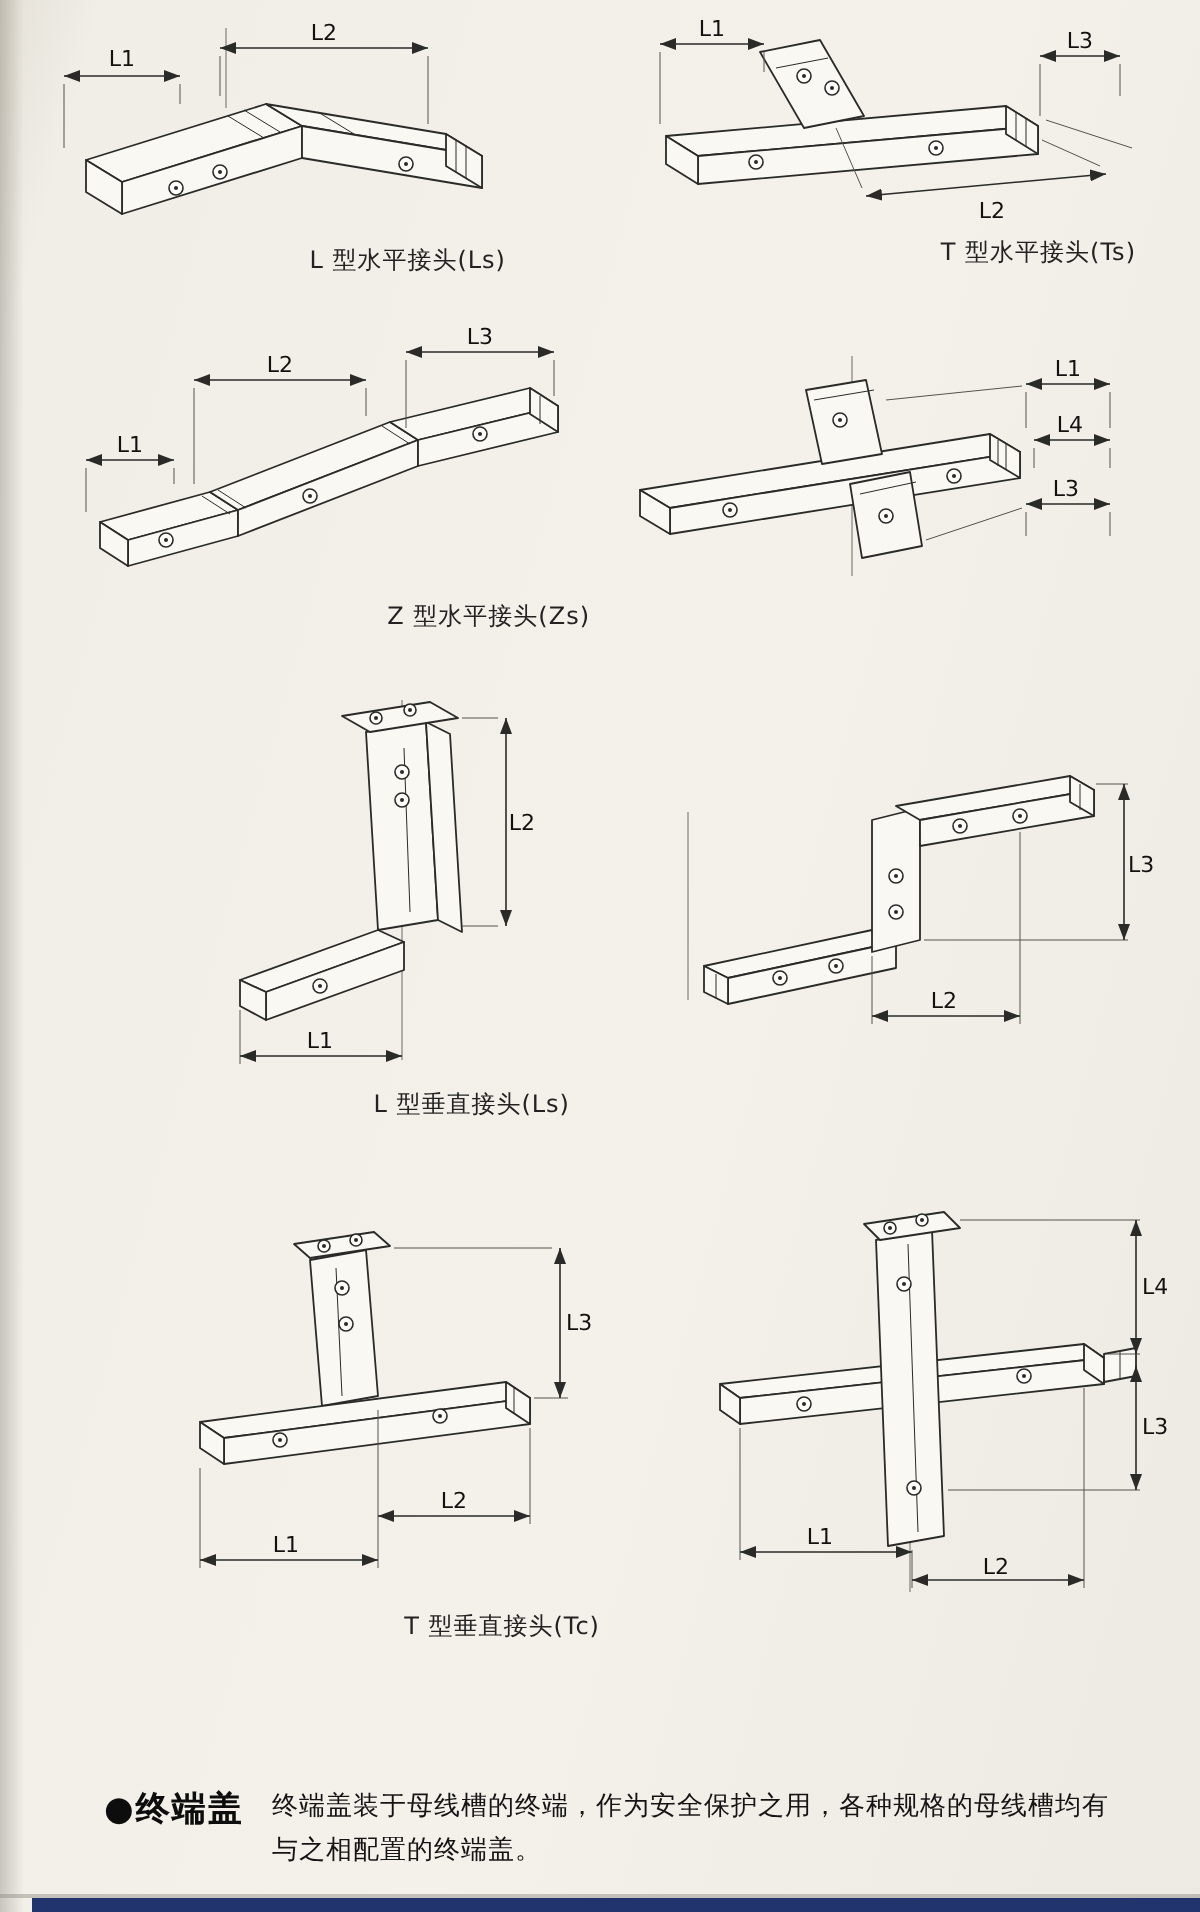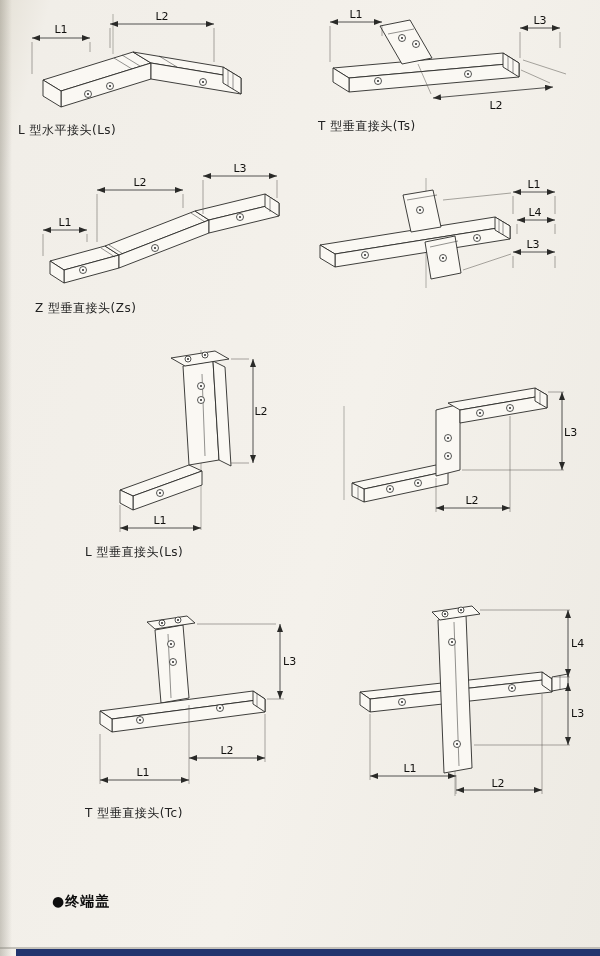--- a/index.html
+++ b/index.html
@@ -2,31 +2,31 @@
 <html><head>
 <meta charset="utf-8">
 <style>
   html,body{margin:0;padding:0}
   .page{position:relative;width:600px;height:956px;overflow:hidden;
         background:linear-gradient(105deg,#e5e1d7 0,#f1eee8 6%,#f4f1eb 55%,#edeae3 100%);
         font-family:"DejaVu Sans","Liberation Sans",sans-serif;color:#1a1a1a}
   .edge-left{position:absolute;left:0;top:0;bottom:0;width:12px;
         background:linear-gradient(90deg,rgba(90,85,70,.28),rgba(90,85,70,0))}
   .fig{position:absolute;margin:0}
-  .cap{margin-top:2px;text-align:left;font-size:12px;color:#222;letter-spacing:.5px;white-space:nowrap}
+  .cap{margin-top:2px;text-align:right;font-size:12px;color:#222;letter-spacing:.5px;white-space:nowrap}
   svg{display:block}
   .bar{fill:#faf8f3;stroke:#2a2a28;stroke-width:.9;stroke-linejoin:round}
   .inner{fill:none;stroke:#2a2a28;stroke-width:.5}
   .dim{stroke:#2a2a28;stroke-width:.8;fill:none}
   .ext{stroke:#55524c;stroke-width:.5;fill:none}
   .axis{stroke:#6b6862;stroke-width:.5;fill:none}
   .bolt{fill:#fdfcf9;stroke:#2a2a28;stroke-width:.8}
   .dot{fill:#2a2a28}
   .lbl{font-size:11px;fill:#12110f}
-  .footer-term{position:absolute;left:52px;top:893px;font-size:14px;font-weight:bold;color:#0d0d0d;letter-spacing:1px}
+  .footer-term{position:absolute;left:52px;top:893px;font-size:17px;font-weight:bold;color:#0d0d0d;letter-spacing:1px}
   .footer-body{position:absolute;left:136px;top:893px;width:424px;font-size:13px;line-height:1.7;letter-spacing:.5px;color:#141414}
   .strip2{position:absolute;left:0;right:0;bottom:7px;height:2px;background:#8a877f;opacity:.45}
   .strip{position:absolute;left:16px;right:0;bottom:0;height:7px;background:#22346e}
 </style>
 </head>
 <body>
 
 <div class="page">
   <div class="edge-left"></div>
 
@@ -105,21 +105,21 @@
         <line class="ext" x1="242" y1="24" x2="242" y2="40"></line>
         <line class="dim" x1="202" y1="20" x2="242" y2="20" marker-start="url(#a2)" marker-end="url(#a2)"></line>
         <text class="lbl" x="222" y="16" text-anchor="middle">L3</text>
         <line class="ext" x1="100" y1="56" x2="113" y2="86"></line>
         <line class="ext" x1="203" y1="62" x2="232" y2="75"></line>
         <line class="ext" x1="205" y1="52" x2="248" y2="66"></line>
         <line class="dim" x1="115" y1="90" x2="235" y2="79" marker-start="url(#a2)" marker-end="url(#a2)"></line>
         <text class="lbl" x="178" y="101" text-anchor="middle">L2</text>
       </g>
     </svg>
-    <figcaption class="cap">T 型垂直接头(Ts)</figcaption>
+    <figcaption class="cap">T 型水平接头(Ts)</figcaption>
   </figure>
 
   <figure class="fig" style="left:35px;top:158px">
     <svg width="260" height="140" viewBox="0 0 260 140">
       <defs>
           <marker id="a3" markerWidth="8" markerHeight="6" refX="8" refY="3" orient="auto-start-reverse" markerUnits="userSpaceOnUse">
             <path d="M0,0 L8,3 L0,6 Z" fill="#2a2a28"></path>
           </marker>
         </defs>
       <g>
@@ -150,21 +150,21 @@
         <line class="ext" x1="62" y1="36" x2="62" y2="84"></line>
         <line class="ext" x1="148" y1="36" x2="148" y2="50"></line>
         <line class="dim" x1="62" y1="32" x2="148" y2="32" marker-start="url(#a3)" marker-end="url(#a3)"></line>
         <text class="lbl" x="105" y="28" text-anchor="middle">L2</text>
         <line class="ext" x1="168" y1="22" x2="168" y2="56"></line>
         <line class="ext" x1="242" y1="22" x2="242" y2="40"></line>
         <line class="dim" x1="168" y1="18" x2="242" y2="18" marker-start="url(#a3)" marker-end="url(#a3)"></line>
         <text class="lbl" x="205" y="14" text-anchor="middle">L3</text>
       </g>
     </svg>
-    <figcaption class="cap">Z 型垂直接头(Zs)</figcaption>
+    <figcaption class="cap">Z 型水平接头(Zs)</figcaption>
   </figure>
 
   <figure class="fig" style="left:305px;top:170px">
     <svg width="255" height="125" viewBox="0 0 255 125">
       <defs>
           <marker id="a4" markerWidth="8" markerHeight="6" refX="8" refY="3" orient="auto-start-reverse" markerUnits="userSpaceOnUse">
             <path d="M0,0 L8,3 L0,6 Z" fill="#2a2a28"></path>
           </marker>
         </defs>
       <g>
@@ -381,16 +381,17 @@
         <text class="lbl" x="80" y="172" text-anchor="middle">L1</text>
         <line class="ext" x1="126" y1="175" x2="126" y2="194"></line>
         <line class="ext" x1="212" y1="94" x2="212" y2="194"></line>
         <line class="dim" x1="126" y1="190" x2="212" y2="190" marker-start="url(#a8)" marker-end="url(#a8)"></line>
         <text class="lbl" x="168" y="187" text-anchor="middle">L2</text>
       </g>
     </svg>
   </figure>
 
   <div class="footer-term"><span>●</span><span>终端盖</span></div>
+  <div class="footer-body">终端盖装于母线槽的终端，作为安全保护之用，各种规格的母线槽均有与之相配置的终端盖。</div>
 
   <div class="strip2"></div>
   <div class="strip"></div>
 </div>
 
 </body></html>

